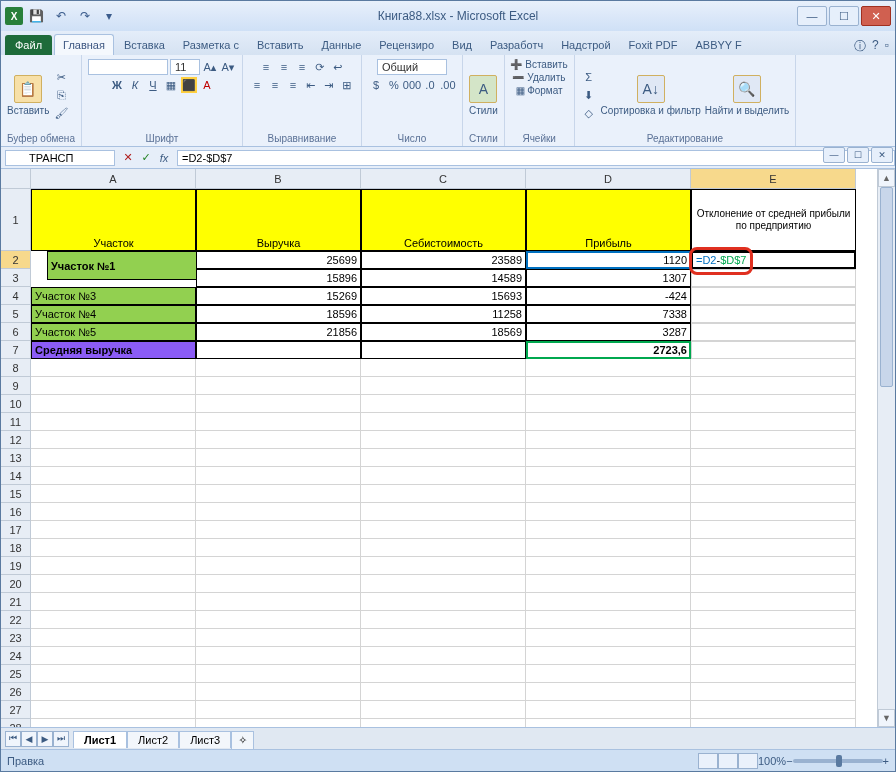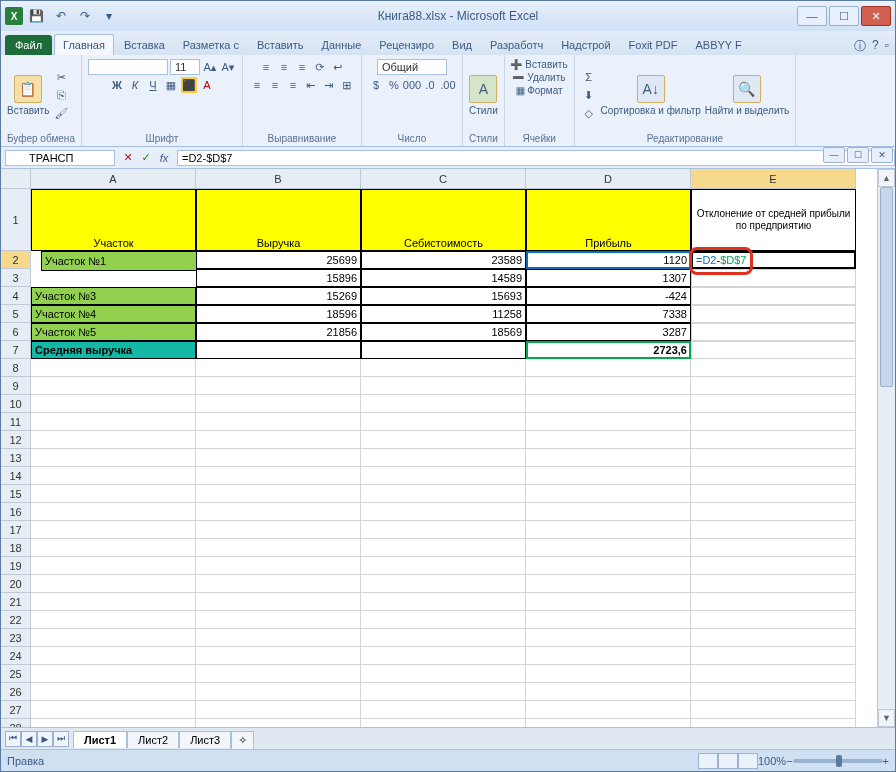--- a/index.html
+++ b/index.html
@@ -38,21 +38,21 @@
   .col-headers { display:flex; height:20px; }
   .ch { background:#e7edf5; border-right:1px solid #c0cad6; border-bottom:1px solid #c0cad6; text-align:center; font-size:11px; color:#333; line-height:20px; }
   .ch.active { background:#f7d98c; }
   .row-headers { width:30px; }
   .rh { background:#e7edf5; border-right:1px solid #c0cad6; border-bottom:1px solid #c0cad6; text-align:center; font-size:11px; color:#333; display:flex; align-items:center; justify-content:center; }
   .rh.active { background:#f7d98c; }
   .cells { position:relative; }
   .cell { position:absolute; border-right:1px solid #d4d4d4; border-bottom:1px solid #d4d4d4; font-size:11px; padding:1px 3px; display:flex; align-items:center; overflow:hidden; }
   .hdr { background:#ffff00; border:1px solid #000; justify-content:center; text-align:center; }
   .lab { background:#92d050; border:1px solid #000; }
-  .avg { background:#14b8a6; border:1px solid #000; font-weight:bold; }
+  .avg { background:#8b5cf6; border:1px solid #000; font-weight:bold; }
   .dat { background:#fff; border:1px solid #000; justify-content:flex-end; }
   .e5 { background:#fff; border:1px solid #000; justify-content:center; text-align:center; line-height:1.2; font-size:10px; }
   .edit { border:2px solid #000 !important; background:#fff; font-size:11px; }
   .edit .d2 { color:#0070c0; }
   .edit .d7 { color:#00a84f; }
   .ref-box-blue { position:absolute; border:2px solid #0070c0; pointer-events:none; }
   .ref-box-green { position:absolute; border:2px solid #00a84f; pointer-events:none; }
   .red-ring { position:absolute; border:3px solid #e03020; border-radius:8px; pointer-events:none; }
   .sheet-tabs { height:22px; background:#e0e8f2; display:flex; align-items:center; font-size:11px; border-top:1px solid #a9c1e0; }
   .st-nav { display:flex; gap:0; margin:0 4px; }
@@ -289,21 +289,21 @@
             <div class="rh" style="height: 18px;">26</div>
             <div class="rh" style="height: 18px;">27</div>
             <div class="rh" style="height: 18px;">28</div>
           </div>
         <div class="cells" id="cells" style="flex:1">
             <div class="cell hdr" style="left: 165px; top: 0px; width: 165px; height: 62px; align-items: flex-end;">Выручка</div>
             <div class="cell hdr" style="left: 0px; top: 0px; width: 165px; height: 62px; align-items: flex-end;">Участок</div>
             <div class="cell hdr" style="left: 330px; top: 0px; width: 165px; height: 62px; align-items: flex-end;">Себистоимость</div>
             <div class="cell hdr" style="left: 495px; top: 0px; width: 165px; height: 62px; align-items: flex-end;">Прибыль</div>
             <div class="cell e5 hdr" style="left: 660px; top: 0px; width: 165px; height: 62px;">Отклонение от средней прибыли по предприятию</div>
-            <div class="cell lab" style="left: 10px; top: 62px; width: 165px; height: 20px;">Участок №1</div>
+            <div class="cell lab" style="left: 16px; top: 62px; width: 165px; height: 29px; font-weight: bold;">Участок №1</div>
             <div class="cell dat" style="left: 165px; top: 62px; width: 165px; height: 18px;">25699</div>
             <div class="cell dat" style="left: 330px; top: 62px; width: 165px; height: 18px;">23589</div>
             <div class="cell dat" style="left: 495px; top: 62px; width: 165px; height: 18px;">1120</div>
             <div class="cell edit" style="left: 660px; top: 62px; width: 165px; height: 18px;"><span class="d2">=D2</span>-<span class="d7">$D$7</span></div>
             <div class="cell dat" style="left: 165px; top: 80px; width: 165px; height: 18px;">15896</div>
             <div class="cell dat" style="left: 330px; top: 80px; width: 165px; height: 18px;">14589</div>
             <div class="cell dat" style="left: 495px; top: 80px; width: 165px; height: 18px;">1307</div>
             <div class="cell " style="left: 660px; top: 80px; width: 165px; height: 18px; border: 1px solid rgb(212, 212, 212);"> </div>
             <div class="cell lab" style="left: 0px; top: 98px; width: 165px; height: 18px;">Участок №3</div>
             <div class="cell dat" style="left: 165px; top: 98px; width: 165px; height: 18px;">15269</div>

